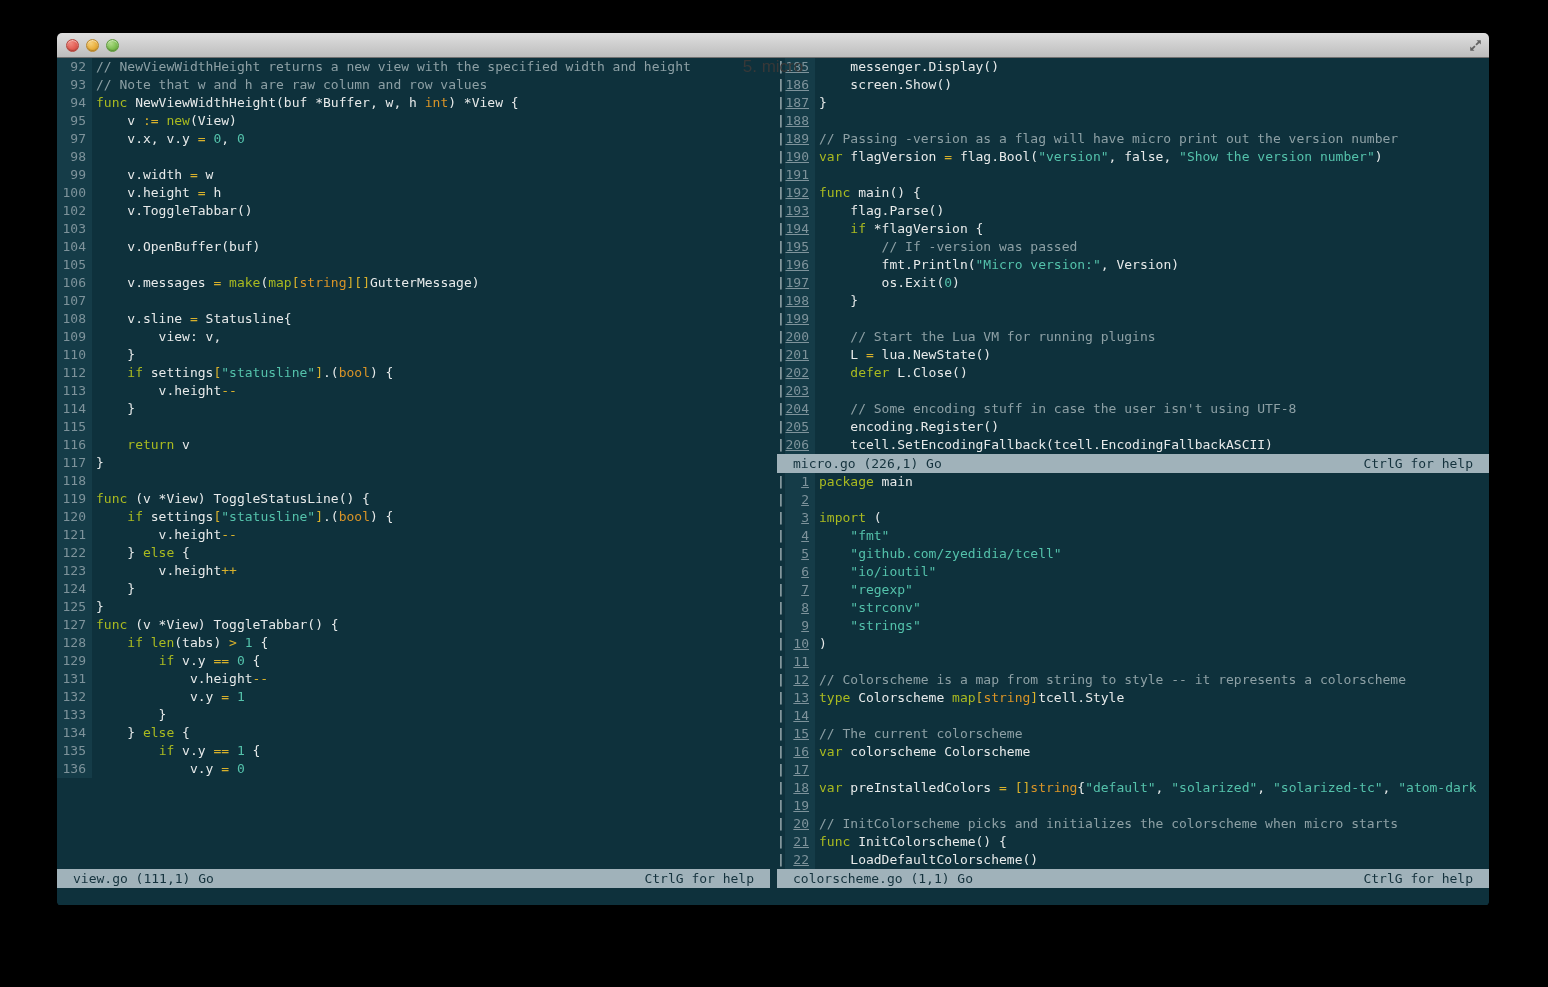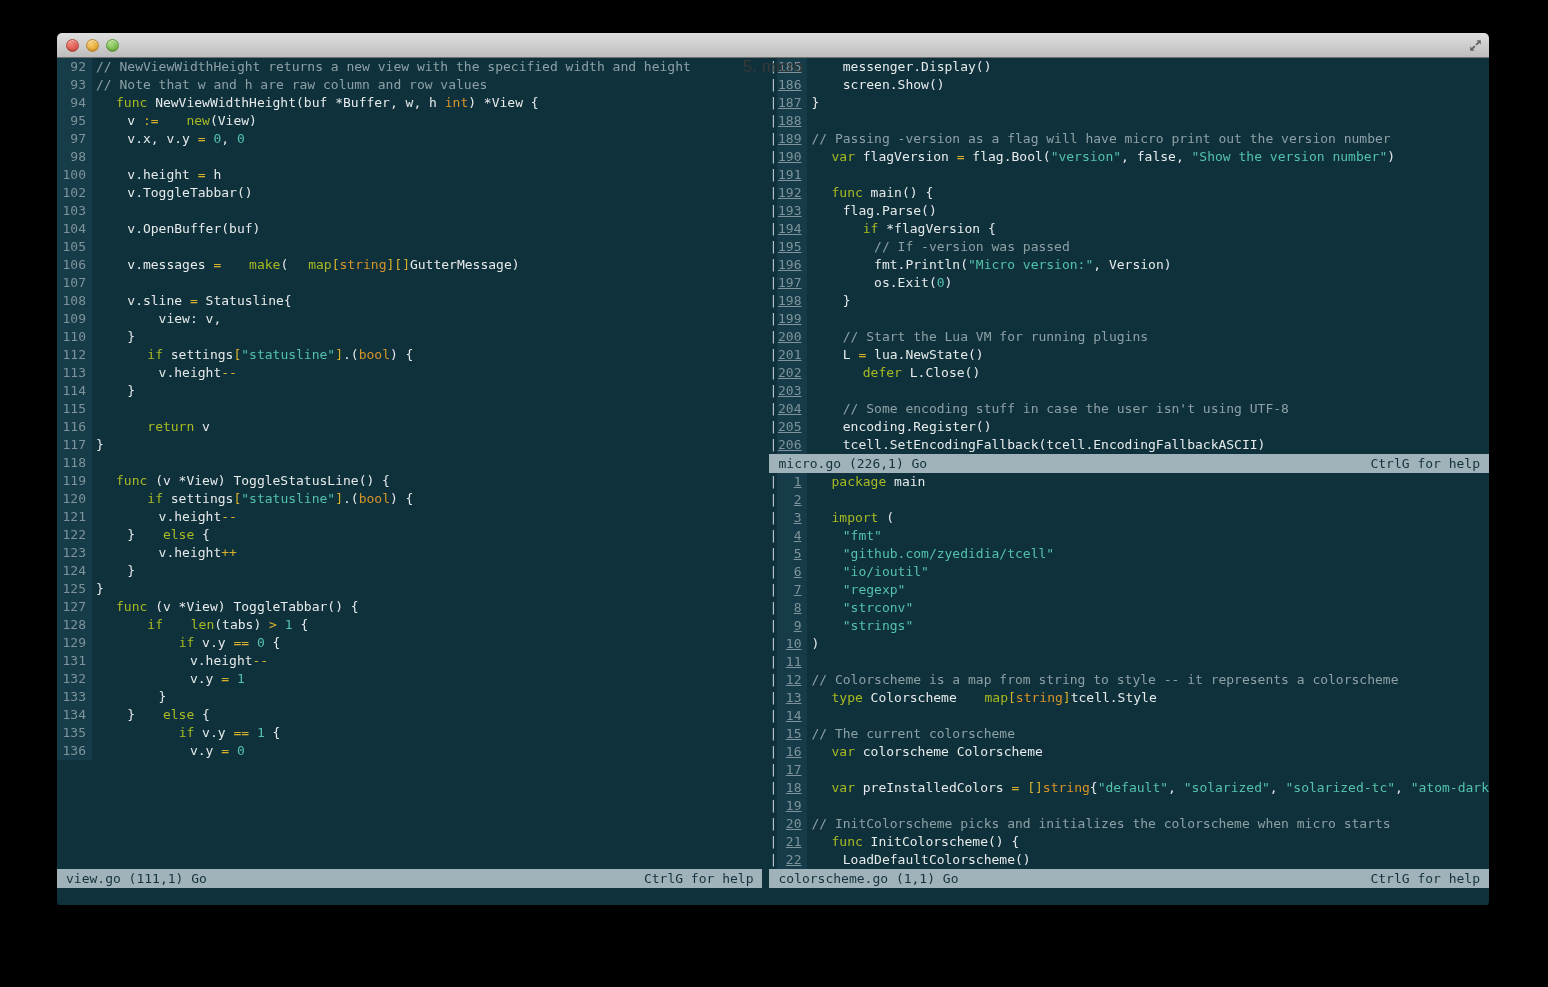--- a/index.html
+++ b/index.html
@@ -42,25 +42,25 @@
   .lnum{flex:none;width:24px;padding-right:6px;text-align:right;color:var(--lnum);
     background:var(--gutter-bg);}
   .pane-left .lnum{padding-left:5px;width:35px;}
   .line.current .lnum{background:var(--cur-gutter-bg);}
   .rt .line{padding-left:7px;}
   .rt .lnum{width:30px;text-decoration:underline;}
   .divider{flex:none;width:8px;color:var(--divider);}
   .code{flex:1;padding-left:4px;overflow:hidden;}
   .cursor{display:inline-block;width:8px;height:16px;background:var(--cursor);
     vertical-align:text-bottom;}
-  .tok-p{color:var(--text);} .tok-c{color:var(--comment);} .tok-k{color:var(--keyword);margin-left:20px;}
+  .tok-p{color:var(--text);} .tok-c{color:var(--comment);} .tok-k{color:var(--keyword);}
   .tok-o{color:var(--operator);} .tok-t{color:var(--type);} .tok-s{color:var(--string);}
   .tok-n{color:var(--number);}
   .statusbar{height:19px;line-height:19px;background:var(--sb-bg);color:var(--sb-text);
-    display:flex;justify-content:space-between;padding:0 9px;overflow:hidden;}
+    display:flex;justify-content:space-between;padding:0 16px;overflow:hidden;}
   .statusbar.rtbar{margin-left:7px;}
   .message-line{height:17px;background:var(--bg);}
 </style>
 </head>
 <body>
 
 <div class="screen">
   <div class="window">
 
     <div class="titlebar">
@@ -82,20 +82,21 @@
       <div class="panes">
 
         <div class="pane-left">
           <div class="code-area">
               <div class="line"><span class="lnum">92</span><span class="code"><span class="tok-c">// NewViewWidthHeight returns a new view with the specified width and height</span></span></div>
               <div class="line"><span class="lnum">93</span><span class="code"><span class="tok-c">// Note that w and h are raw column and row values</span></span></div>
               <div class="line"><span class="lnum">94</span><span class="code"><span class="tok-k">func</span><span class="tok-p"> NewViewWidthHeight(buf *Buffer, w, h </span><span class="tok-t">int</span><span class="tok-p">) *View {</span></span></div>
               <div class="line"><span class="lnum">95</span><span class="code"><span class="tok-p">    v </span><span class="tok-o">:=</span><span class="tok-p"> </span><span class="tok-k">new</span><span class="tok-p">(View)</span></span></div>
               <div class="line"><span class="lnum">97</span><span class="code"><span class="tok-p">    v.x, v.y </span><span class="tok-o">=</span><span class="tok-p"> </span><span class="tok-n">0</span><span class="tok-p">, </span><span class="tok-n">0</span></span></div>
               <div class="line"><span class="lnum">98</span><span class="code"></span></div>
+              <div class="line"><span class="lnum">99</span><span class="code"><span class="tok-p">    v.width </span><span class="tok-o">=</span><span class="tok-p"> w</span></span></div>
               <div class="line"><span class="lnum">100</span><span class="code"><span class="tok-p">    v.height </span><span class="tok-o">=</span><span class="tok-p"> h</span></span></div>
               <div class="line"><span class="lnum">102</span><span class="code"><span class="tok-p">    v.ToggleTabbar()</span></span></div>
               <div class="line"><span class="lnum">103</span><span class="code"></span></div>
               <div class="line"><span class="lnum">104</span><span class="code"><span class="tok-p">    v.OpenBuffer(buf)</span></span></div>
               <div class="line"><span class="lnum">105</span><span class="code"></span></div>
               <div class="line"><span class="lnum">106</span><span class="code"><span class="tok-p">    v.messages </span><span class="tok-o">=</span><span class="tok-p"> </span><span class="tok-k">make</span><span class="tok-p">(</span><span class="tok-k">map</span><span class="tok-o">[</span><span class="tok-t">string</span><span class="tok-o">][]</span><span class="tok-p">GutterMessage)</span></span></div>
               <div class="line"><span class="lnum">107</span><span class="code"></span></div>
               <div class="line"><span class="lnum">108</span><span class="code"><span class="tok-p">    v.sline </span><span class="tok-o">=</span><span class="tok-p"> Statusline{</span></span></div>
               <div class="line"><span class="lnum">109</span><span class="code"><span class="tok-p">        view: v,</span></span></div>
               <div class="line"><span class="lnum">110</span><span class="code"><span class="tok-p">    }</span></span></div>

